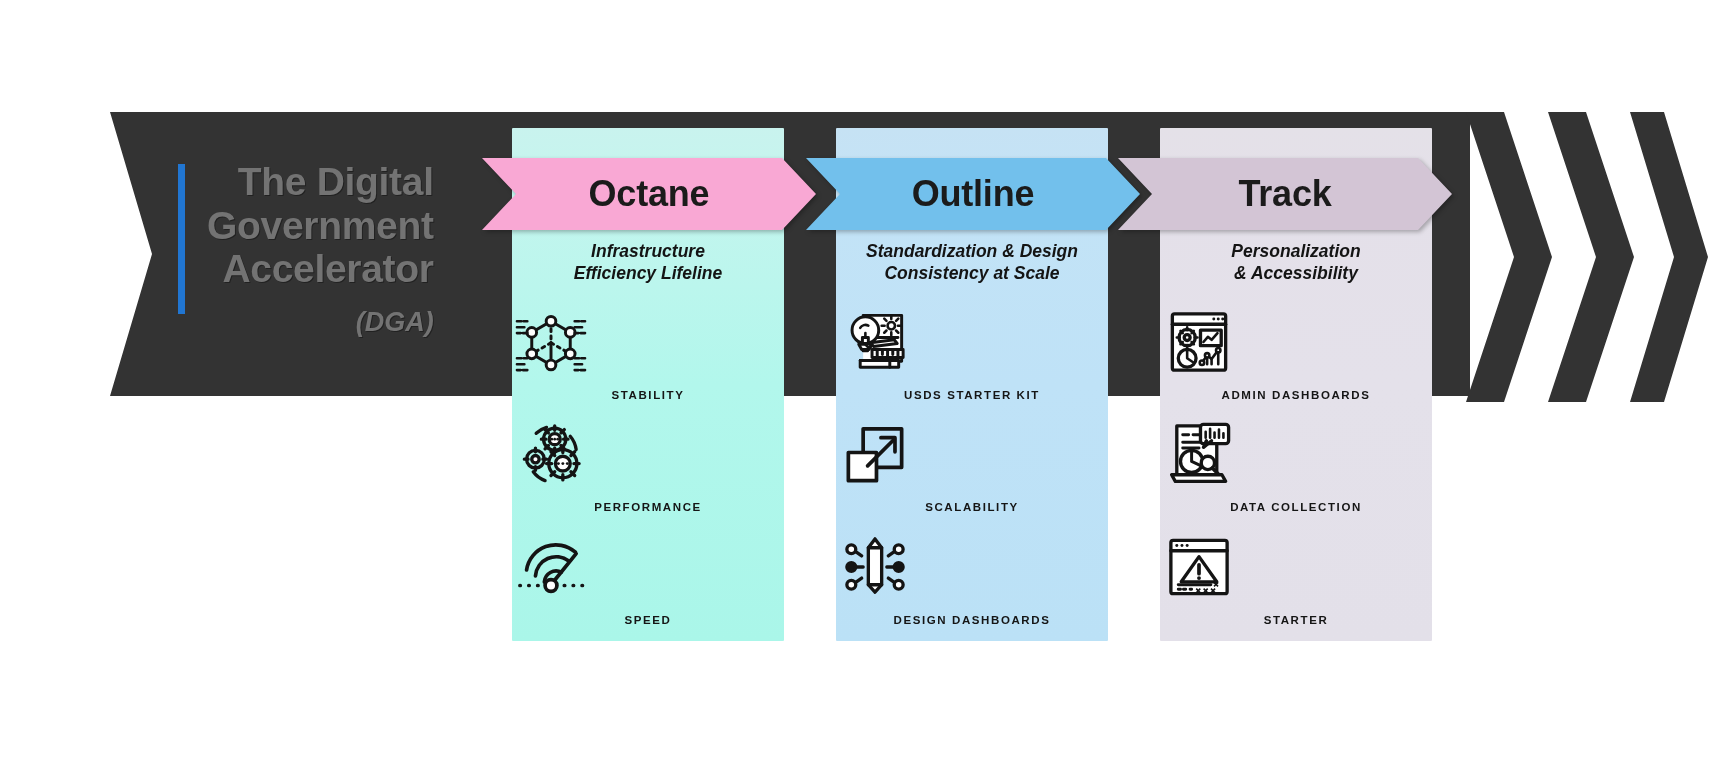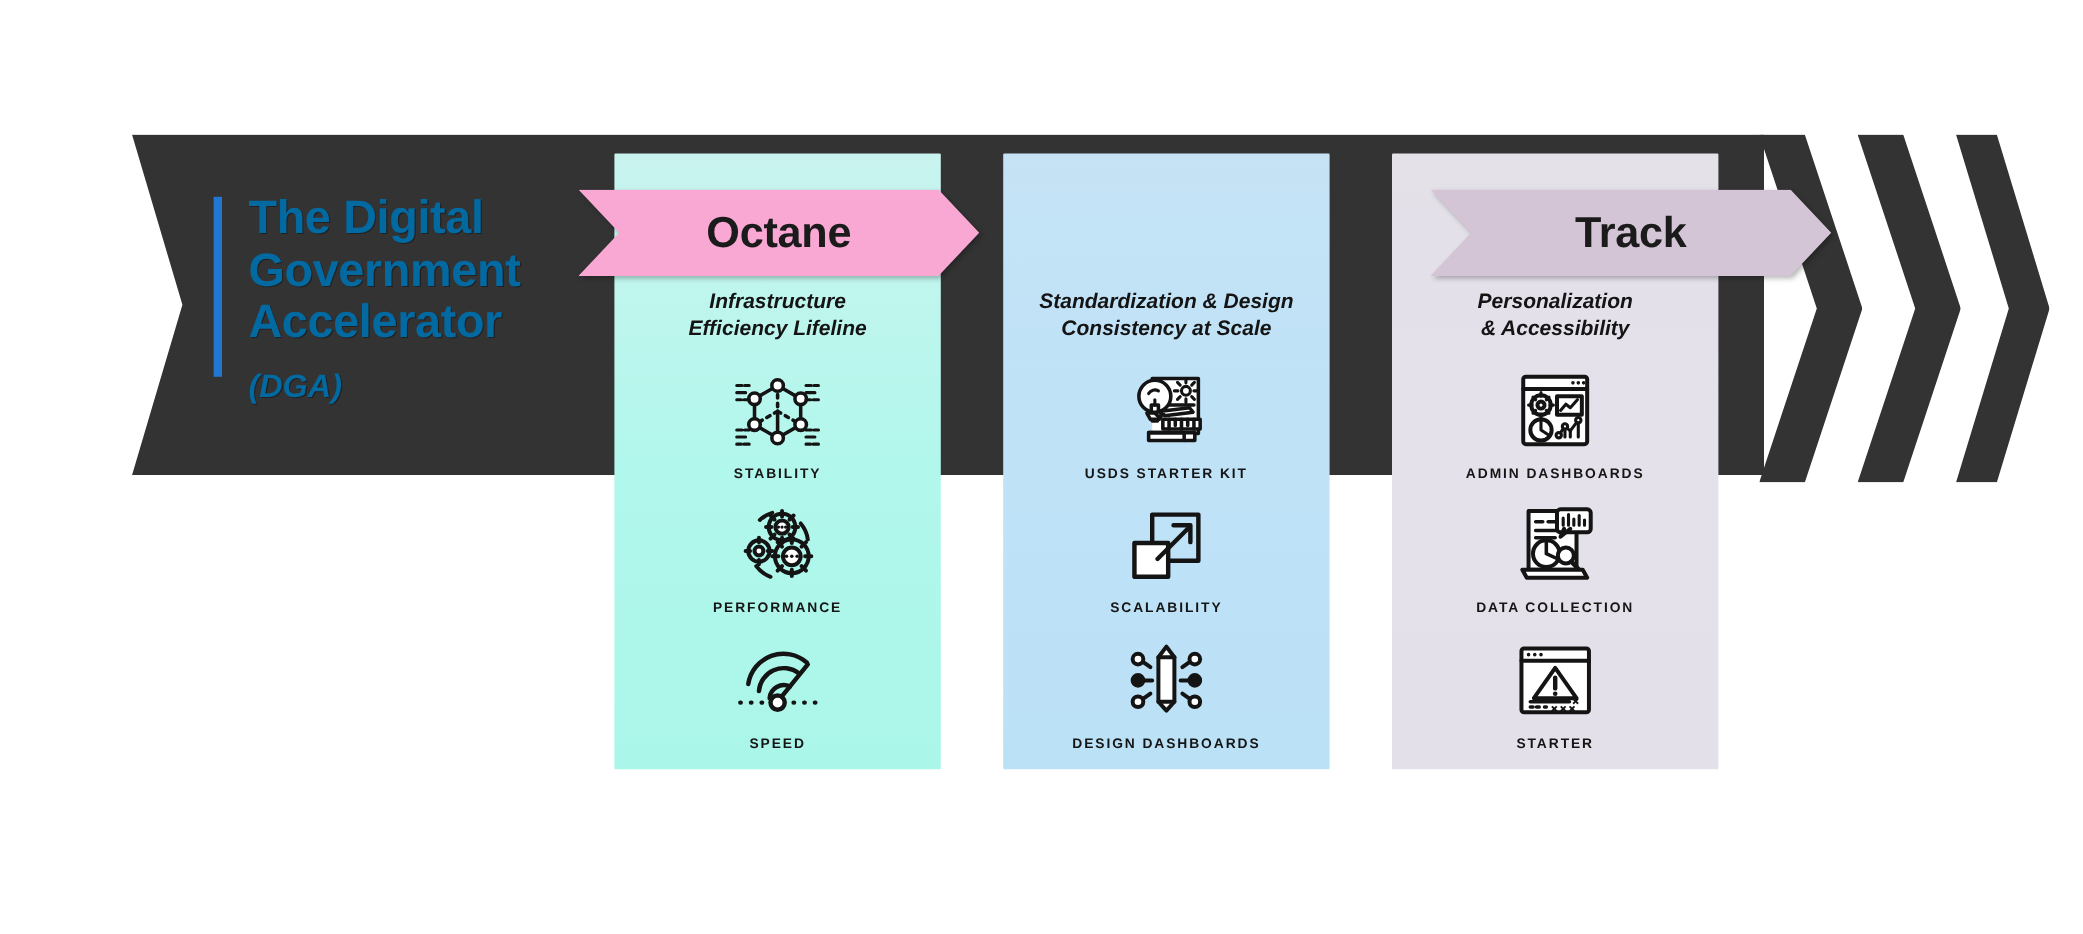--- a/index.html
+++ b/index.html
@@ -35,21 +35,21 @@
     position: absolute;
     left: 178px; top: 160px;
     display: flex; align-items: flex-start; gap: 22px;
   }
   .title-rule {
     width: 7px; height: 150px;
     background: #2176d2;
     flex: 0 0 auto;
     margin-top: 4px;
   }
-  .title-text { color: #0369a1; }
+  .title-text { color: #737373; text-align: right; }
   .title-main {
     font-size: 39px; font-weight: bold; line-height: 1.12;
     letter-spacing: -0.3px;
     white-space: pre-line;
     text-shadow: 1px 1px 0 rgba(0,0,0,0.35);
   }
   .title-sub {
     font-size: 27px; font-weight: bold; font-style: italic;
     margin-top: 16px;
     text-shadow: 1px 1px 0 rgba(0,0,0,0.35);
@@ -82,21 +82,21 @@
     display: flex; align-items: center; justify-content: center;
     filter: drop-shadow(2px 2px 2px rgba(0,0,0,0.28));
   }
   .ribbon .rb-inner {
     width: 100%; height: 100%;
     display: flex; align-items: center; justify-content: center;
     clip-path: polygon(0 0, calc(100% - 34px) 0, 100% 50%, calc(100% - 34px) 100%, 0 100%, 34px 50%);
   }
   .ribbon.r1 { left: 482px; width: 334px; }
   .ribbon.r2 { left: 806px; width: 334px; }
-  .ribbon.r3 { left: 1192px; width: 334px; }
+  .ribbon.r3 { left: 1118px; width: 334px; }
   .ribbon.r1 .rb-inner { background: #f9a8d4; }
   .ribbon.r2 .rb-inner { background: #72c0ec; }
   .ribbon.r3 .rb-inner { background: #d3c5d5; }
   .ribbon .rb-label {
     font-size: 36px; font-weight: bold; color: #1b1b1b;
     letter-spacing: -0.2px;
   }
 
   .tagline {
     position: absolute;
@@ -117,21 +117,21 @@
     position: absolute;
     top: 304px; width: 272px; height: 337px;
     display: flex; flex-direction: column;
   }
   .items.i1 { left: 512px; }
   .items.i2 { left: 836px; }
   .items.i3 { left: 1160px; }
   .item {
     flex: 1 1 0;
     display: flex; flex-direction: column;
-    align-items: center; justify-content: flex-start;
+    justify-content: flex-start;
   }
   .item .glyph {
     height: 76px; width: 78px;
     display: flex; align-items: center; justify-content: center;
   }
   .item .glyph svg { width: 74px; height: 74px; display: block; }
   .item .cap {
     margin-top: 9px;
     font-size: 11.5px; font-weight: bold;
     letter-spacing: 1.6px;
@@ -248,20 +248,25 @@
           </g>
         </svg>
       </div>
       <div class="cap">SPEED</div>
     </div>
   </div>
 
   <div class="pillar p2">
     <div class="panel"></div>
   </div>
+  <div class="ribbon r2">
+    <div class="rb-inner">
+      <span class="rb-label">Outline</span>
+    </div>
+  </div>
   <div class="tagline t2">Standardization &amp; Design
 Consistency at Scale</div>
   <div class="items i2">
 
     <div class="item">
       <div class="glyph">
         <svg viewBox="0 0 100 100" fill="none" stroke="#141414" stroke-width="4" stroke-linecap="round" stroke-linejoin="round">
           <path d="M34 14h52v62H34" fill="#fff"></path>
           <g stroke-width="3.5">
             <circle cx="72" cy="28" r="5"></circle>

